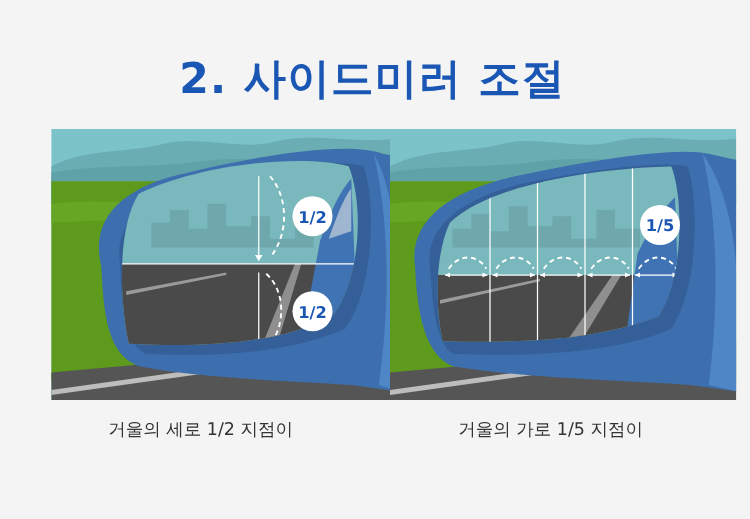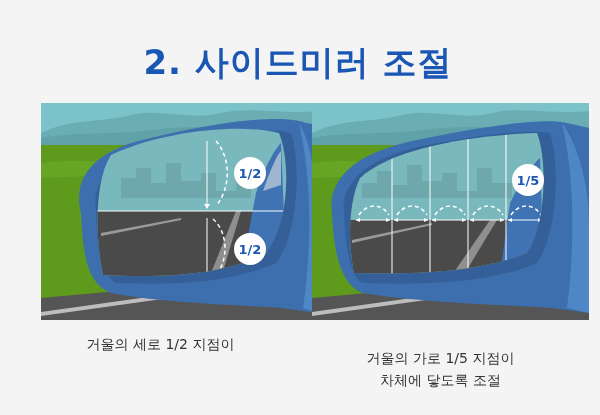--- a/index.html
+++ b/index.html
@@ -17,21 +17,21 @@
     border-radius: 10px; overflow: hidden; padding-left: 19px;
   }
   .panel svg { display: block; }
   #panel-1 { left: 22px; }
   #panel-2 { left: 293px; }
   .caption {
     position: absolute; top: 333px; width: 277px; text-align: center;
     font-size: 14px; line-height: 22px; color: #333;
   }
   #caption-1 { left: 22px; }
-  #caption-2 { left: 302px; margin-top: 14px; }
+  #caption-2 { left: 302px; }
   .caption span { display: block; }
   .badge-text { font-family: "DejaVu Sans", sans-serif; font-weight: bold; }
 </style>
 </head>
 <body>
 
 <div class="title">2. 사이드미러 조절</div>
 
 <div class="panel" id="panel-1">
   <svg width="277" height="217" viewBox="0 0 277 217">
@@ -146,14 +146,13 @@
       <text class="badge-text" x="216" y="82" text-anchor="middle" font-size="13" fill="#1a56b4">1/5</text>
     </g>
   </svg>
 </div>
 
 <div class="caption" id="caption-1">
   <span>거울의 세로 1/2 지점이</span>
 </div>
 <div class="caption" id="caption-2">
   <span>거울의 가로 1/5 지점이</span>
-  <span>차체에 닿도록 조절</span>
 </div>
 
 </body></html>

